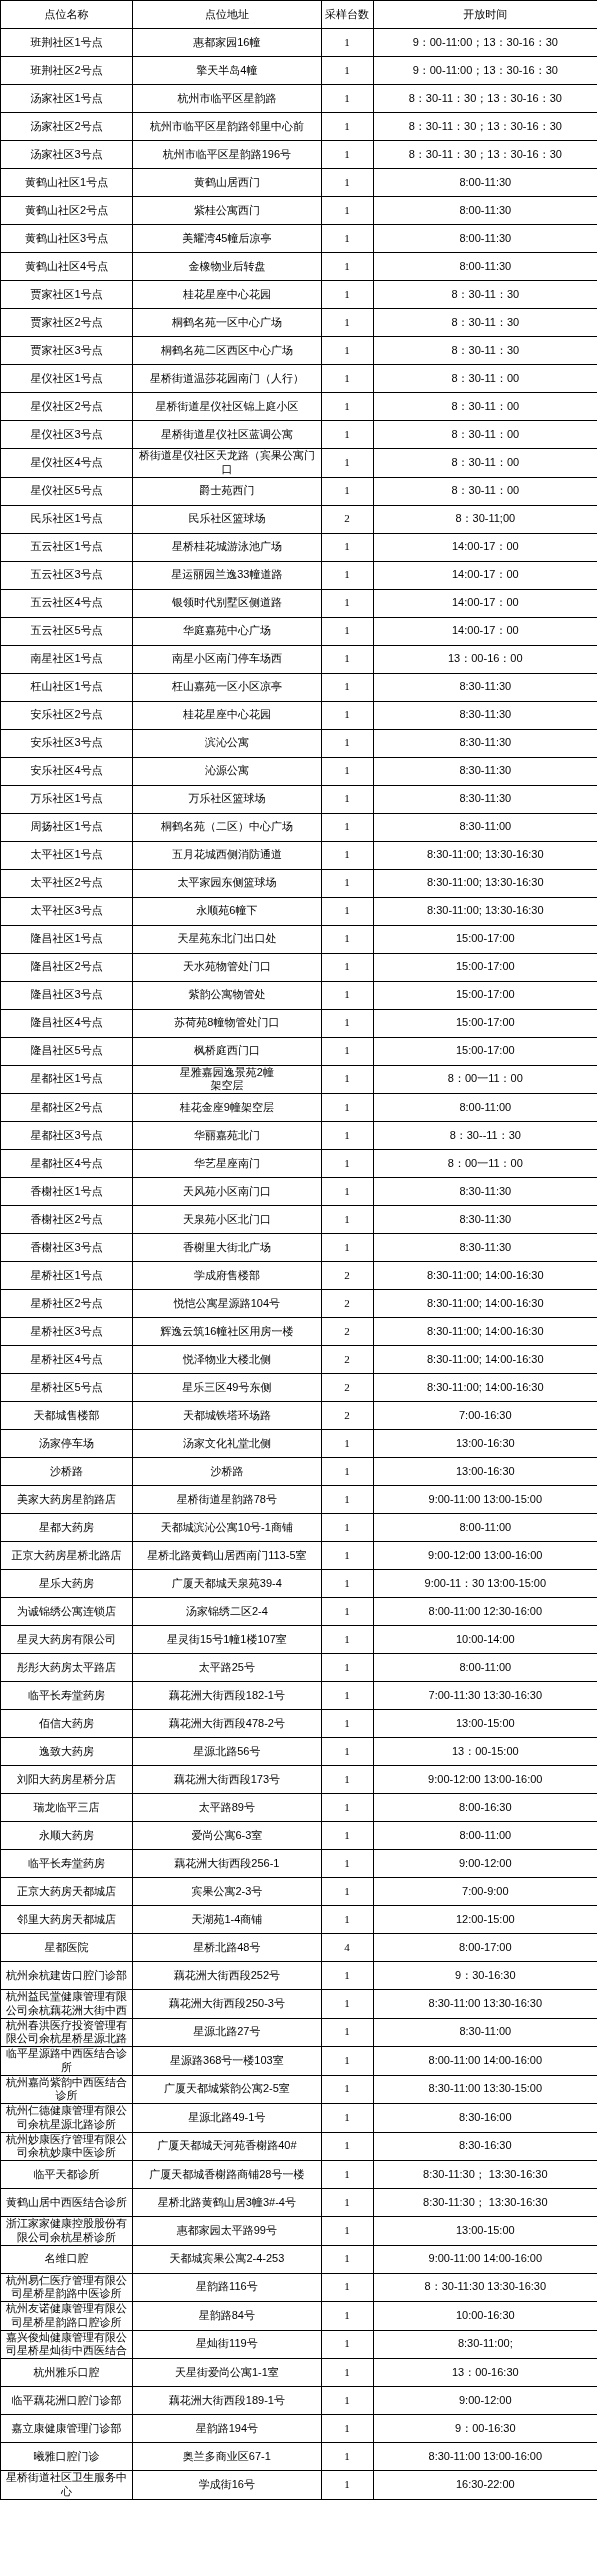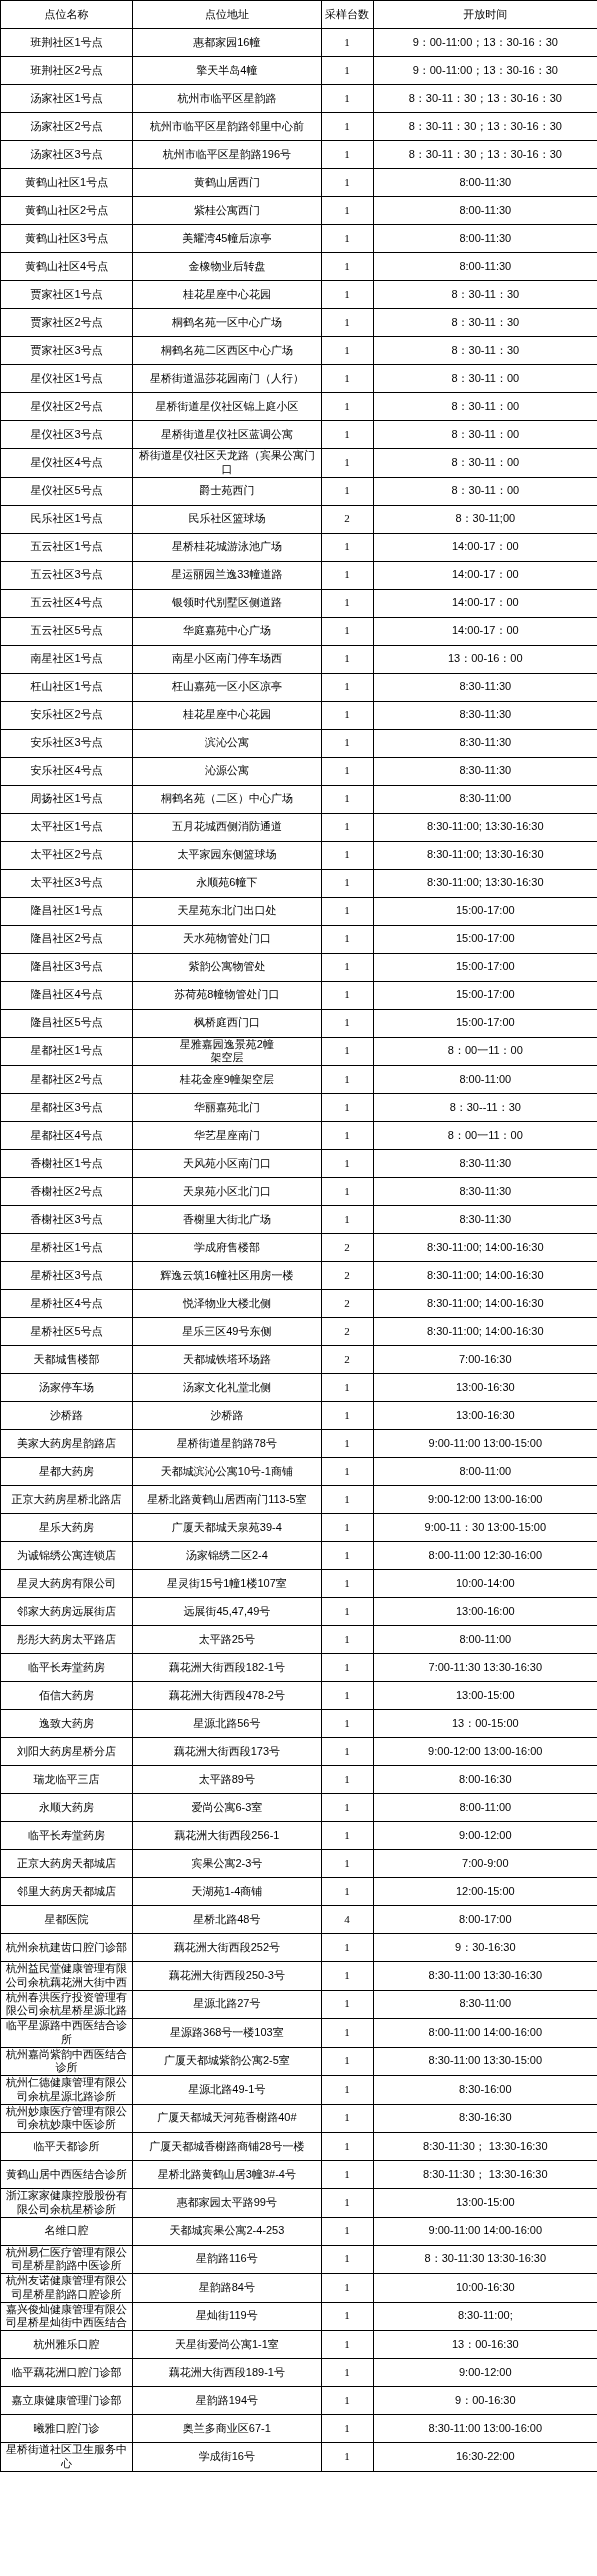--- a/index.html
+++ b/index.html
@@ -191,20 +191,26 @@
         <td class="count">1</td>
         <td class="hours">8:30-11:30</td>
       </tr>
       <tr>
         <td class="name">安乐社区4号点</td>
         <td class="addr">沁源公寓</td>
         <td class="count">1</td>
         <td class="hours">8:30-11:30</td>
       </tr>
       <tr>
+        <td class="name">万乐社区1号点</td>
+        <td class="addr">万乐社区篮球场</td>
+        <td class="count">1</td>
+        <td class="hours">8:30-11:30</td>
+      </tr>
+      <tr>
         <td class="name">周扬社区1号点</td>
         <td class="addr">桐鹤名苑（二区）中心广场</td>
         <td class="count">1</td>
         <td class="hours">8:30-11:00</td>
       </tr>
       <tr>
         <td class="name">太平社区1号点</td>
         <td class="addr">五月花城西侧消防通道</td>
         <td class="count">1</td>
         <td class="hours">8:30-11:00; 13:30-16:30</td>
@@ -294,20 +300,26 @@
         <td class="count">1</td>
         <td class="hours">8:30-11:30</td>
       </tr>
       <tr>
         <td class="name">星桥社区1号点</td>
         <td class="addr">学成府售楼部</td>
         <td class="count">2</td>
         <td class="hours">8:30-11:00; 14:00-16:30</td>
       </tr>
       <tr>
+        <td class="name">星桥社区2号点</td>
+        <td class="addr">悦恺公寓星源路104号</td>
+        <td class="count">2</td>
+        <td class="hours">8:30-11:00; 14:00-16:30</td>
+      </tr>
+      <tr>
         <td class="name">星桥社区3号点</td>
         <td class="addr">辉逸云筑16幢社区用房一楼</td>
         <td class="count">2</td>
         <td class="hours">8:30-11:00; 14:00-16:30</td>
       </tr>
       <tr>
         <td class="name">星桥社区4号点</td>
         <td class="addr">悦泽物业大楼北侧</td>
         <td class="count">2</td>
         <td class="hours">8:30-11:00; 14:00-16:30</td>
@@ -364,26 +376,20 @@
         <td class="name">为诚锦绣公寓连锁店</td>
         <td class="addr">汤家锦绣二区2-4</td>
         <td class="count">1</td>
         <td class="hours">8:00-11:00  12:30-16:00</td>
       </tr>
       <tr>
         <td class="name">星灵大药房有限公司</td>
         <td class="addr">星灵街15号1幢1楼107室</td>
         <td class="count">1</td>
         <td class="hours">10:00-14:00</td>
-      </tr>
-      <tr>
-        <td class="name">邻家大药房远展街店</td>
-        <td class="addr">远展街45,47,49号</td>
-        <td class="count">1</td>
-        <td class="hours">13:00-16:00</td>
       </tr>
       <tr>
         <td class="name">彤彤大药房太平路店</td>
         <td class="addr">太平路25号</td>
         <td class="count">1</td>
         <td class="hours">8:00-11:00</td>
       </tr>
       <tr>
         <td class="name">临平长寿堂药房</td>
         <td class="addr">藕花洲大街西段182-1号</td>

